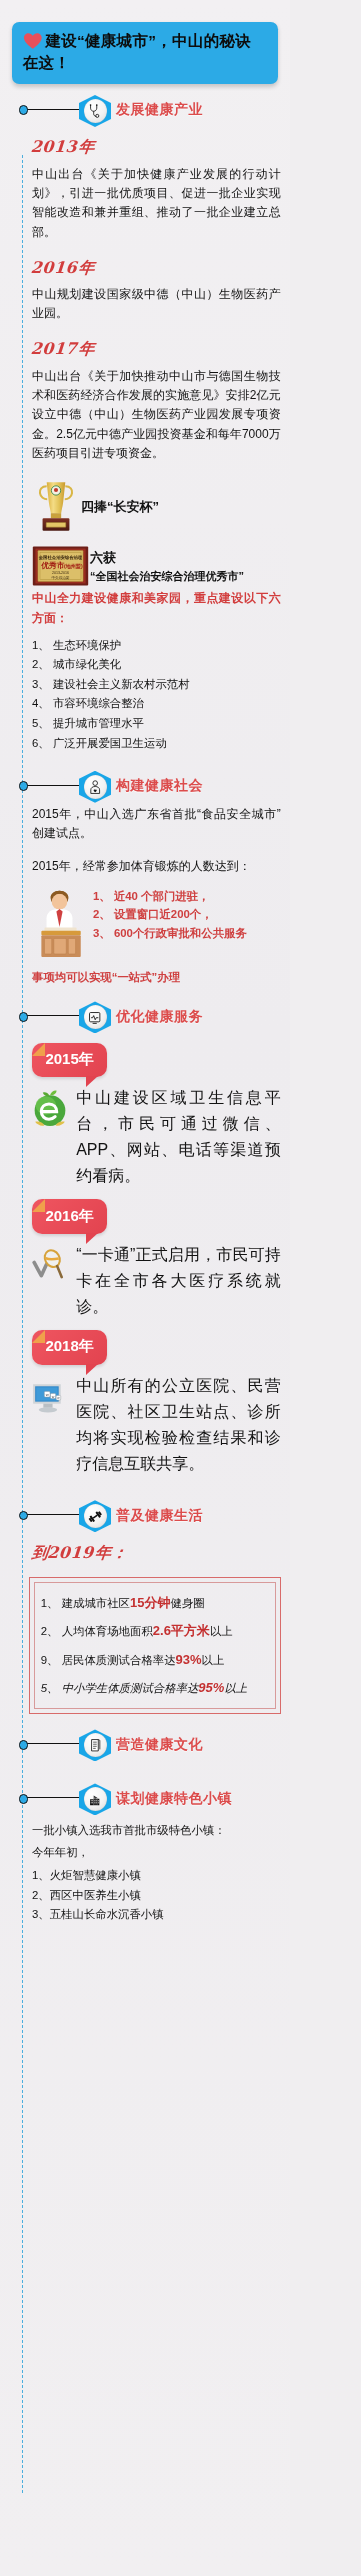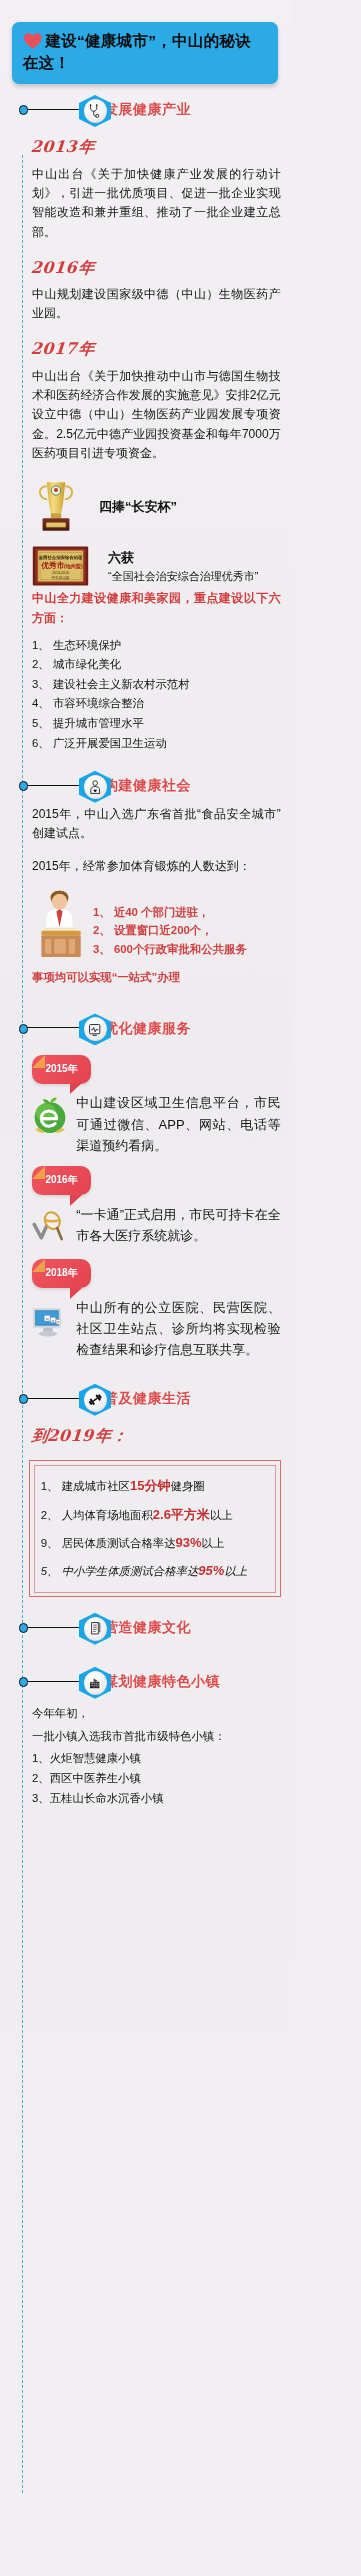--- a/index.html
+++ b/index.html
@@ -79,21 +79,21 @@
     z-index:2;
   }
   .hex .disc{
     width:23px;height:24px;border-radius:50%;
     background:radial-gradient(circle at 34% 28%,#ffffff 0%,#f3f3f3 55%,#d9d9d9 100%);
     display:flex;align-items:center;justify-content:center;
     box-shadow:inset 0 0 1px rgba(0,0,0,.25);
   }
   .hex svg{display:block;}
   .sec-title{
-    position:absolute;left:104px;top:6.2px;
+    position:absolute;left:116px;top:6.2px;
     font-size:14px;font-weight:700;color:#dc4c4c;
     letter-spacing:0.5px;
     text-shadow:0 0.5px 0 rgba(255,255,255,.6);
   }
 
   
   .content{padding:0 9.3px 0 32px;}
   .year{
     font-size:16px;
     font-weight:700;
@@ -117,53 +117,53 @@
     font-size:11.4px;
     line-height:1.72;
     color:#131313;
     margin:0;
   }
 
   
   .award-row{
     display:flex;align-items:center;
     padding:5.2px 9.3px 3.1px 32px;
-    gap:19px;
+    gap:1px;
   }
   .award-row .label{font-size:13px;font-weight:700;color:#111;}
   .award-col{display:flex;flex-direction:column;}
-  .award-col .sub{font-size:11px;font-weight:400;color:#111;margin-top:2px;}
+  .award-col .sub{font-size:11px;font-weight:700;color:#111;margin-top:2px;}
 
   
   .trophy{width:48px;height:62px;flex:0 0 auto;}
   .plaque{width:57px;height:40px;flex:0 0 auto;}
 
   
   .svc{
     position:relative;
     padding:3.1px 9.3px 5.2px 32px;
     min-height:78px;
   }
   .clerk{position:absolute;left:31px;top:3.1px;width:57px;height:78px;}
-  .svc-list{margin-left:61px;margin-top:16px;}
+  .svc-list{margin-left:61px;}
   .svc-list .item{
     font-size:11.4px;line-height:1.62;color:#cf4040;font-weight:600;
   }
   .svc-last{
     font-size:11.4px;line-height:1.62;color:#cf4040;font-weight:600;
     padding:0 9.3px 0 32px;margin-top:-2.1px;
   }
 
   
   .bubble-row{padding:7.2px 9.3px 3.1px 32px;}
   .bubble{
     position:relative;
     display:inline-block;
     background:linear-gradient(135deg,#ef5560 0%,#e2434f 100%);
-    color:#fff;font-size:10px;font-weight:700;
+    color:#fff;font-size:15px;font-weight:700;
     padding:7.2px 13.4px 8.3px 13.4px;
     border-radius:10px;
     box-shadow:0 1.6px 3.1px rgba(0,0,0,.12);
   }
   .bubble:before{
     content:"";position:absolute;left:0;top:0;
     border-width:0 0 13.4px 13.4px;border-style:solid;
     border-color:transparent transparent #f0a04b transparent;
     border-top-left-radius:4.1px;
   }
@@ -171,21 +171,21 @@
     content:"";position:absolute;right:9.3px;bottom:-10.3px;
     width:0;height:0;
     border-left:0 solid transparent;border-right:12.4px solid transparent;
     border-top:11.4px solid #e2434f;
   }
   .icon-para{
     display:flex;align-items:flex-start;gap:6.2px;
     padding:5.2px 9.3px 3.1px 30px;
   }
   .icon-para .pic{flex:0 0 auto;width:40px;height:45px;}
-  .icon-para .txt{flex:1;font-size:13px;line-height:1.62;color:#131313;text-align:justify;}
+  .icon-para .txt{flex:1;font-size:16px;line-height:1.62;color:#131313;text-align:justify;}
 
   
   .boxwrap{
     margin:7.2px 9.3px 5.2px 29px;
     border:1px solid #d86a6a;
     padding:3.6px;
   }
   .boxinner{
     border:0.5px solid #d89a9a;
     padding:8.3px 5.2px 9.3px 6.2px;
@@ -331,21 +331,21 @@
       <rect x="72" y="99" width="14" height="30" rx="2" fill="#e0a877" stroke="#b87c4a" stroke-width="1"></rect>
     </svg>
     <div class="svc-list">
       <div class="item">1、 近40 个部门进驻，</div>
       <div class="item">2、 设置窗口近200个，</div>
       <div class="item">3、 600个行政审批和公共服务</div>
     </div>
   </div>
   <div class="svc-last">事项均可以实现“一站式”办理</div>
 
-  <div class="sec" style="margin-top:27px">
+  <div class="sec" style="margin-top:15px">
     <div class="connector"></div>
     <div class="node"></div>
     <div class="hex">
       <div class="disc">
         <svg width="13.4" height="13.4" viewBox="0 0 26 26">
           <rect x="3" y="3" width="20" height="18" rx="2" fill="none" stroke="#111" stroke-width="1.7"></rect>
           <path d="M6 13h3l2-4 3 8 2-4h4" fill="none" stroke="#111" stroke-width="1.7"></path>
           <path d="M9 24h8" stroke="#111" stroke-width="1.7"></path>
         </svg>
       </div>
@@ -476,21 +476,21 @@
             <rect x="19.2" y="14" width="1.6" height="2"></rect>
               <rect x="19.2" y="18" width="1.6" height="2"></rect>
           </g>
         </svg>
       </div>
     </div>
     <div class="sec-title">谋划健康特色小镇</div>
   </div>
 
   <div class="tail">
+    <p class="li" style="margin-bottom:3.1px">一批小镇入选我市首批市级特色小镇：</p>
     <p class="li" style="margin-bottom:3.1px">今年年初，</p>
-    <p class="li" style="margin-bottom:3.1px">一批小镇入选我市首批市级特色小镇：</p>
     <p class="li">1、火炬智慧健康小镇</p>
     <p class="li">2、西区中医养生小镇</p>
     <p class="li">3、五桂山长命水沉香小镇</p>
   </div>
 
 </div>
 
 
 </body></html>

